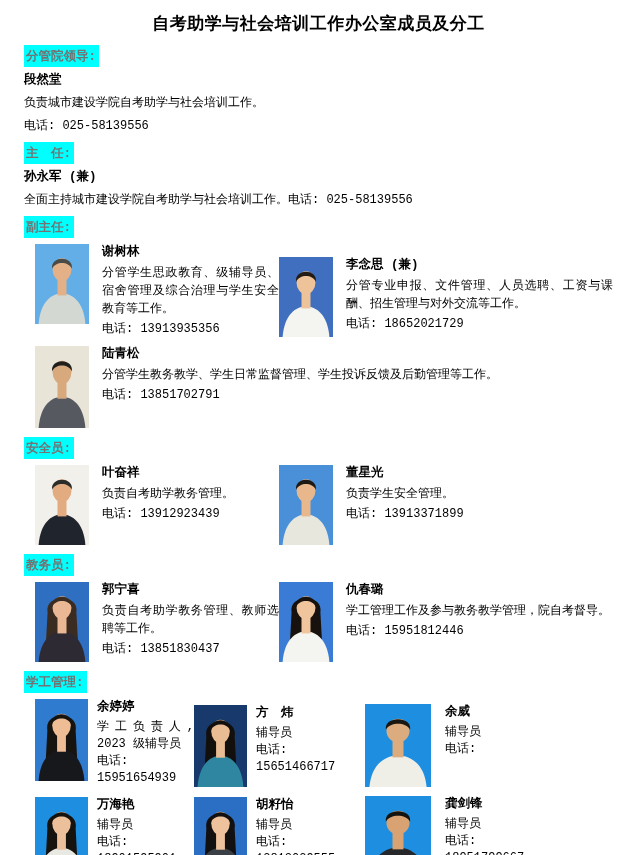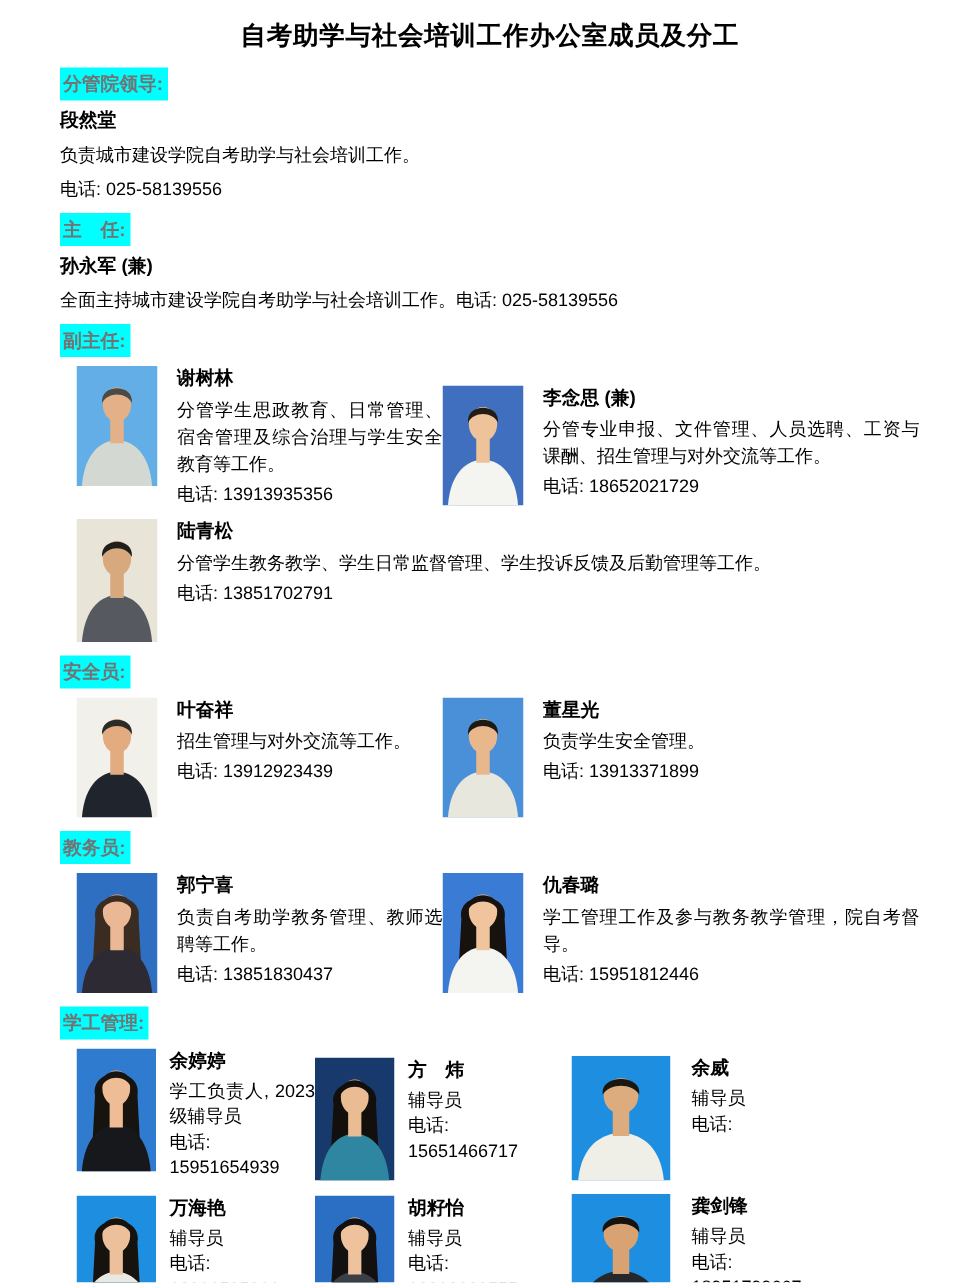--- a/index.html
+++ b/index.html
@@ -1,21 +1,21 @@
 <!DOCTYPE html>
 <html style="--hl: #00ffff;"><head>
 <meta charset="utf-8">
 <style>
   :root { --hl:#00ffff; }
   * { box-sizing:border-box; }
   html,body { margin:0; padding:0; background:#fff; }
   .page {
     width:639px; height:855px; overflow:hidden; background:#fff;
-    padding:10px 26px 0 40px;
-    font-family:Liberation Sans, sans-serif;
+    padding:10px 26px 0 24px;
+    font-family:Liberation Mono, monospace;
     font-size:12px; color:#000;
   }
   .title {
     font-size:17px; font-weight:700; text-align:center;
     margin:2px 0 10px; letter-spacing:0.5px;
   }
   .hl {
     display:inline-block; background:var(--hl); color:#737373;
     font-weight:700; font-size:12.5px; padding:3px 3px 2px 2px;
   }
@@ -80,21 +80,21 @@
               <rect class="ph-bg" width="60" height="84"></rect>
               <path class="ph-hair ph-long" d="M14,32 C10,12 50,12 46,32 L48,66 C38,76 22,76 12,66 Z"></path>
               <path class="ph-shirt" d="M4,84 C6,60 19,52 30,52 C41,52 54,60 56,84 Z"></path>
               <path class="ph-skin" d="M25,34 h10 v20 h-10 z"></path>
               <ellipse class="ph-skin" cx="30" cy="27" rx="10.5" ry="12"></ellipse>
               <path class="ph-hair" d="M19,26 C17,12 43,12 41,26 C37,18 23,18 19,26 Z"></path>
             </svg>
         </div>
         <div class="info">
           <div class="pname">谢树林</div>
-          <div class="pdesc">分管学生思政教育、日常管理、宿舍管理及综合治理与学生安全教育等工作。</div>
+          <div class="pdesc">分管学生思政教育、级辅导员、宿舍管理及综合治理与学生安全教育等工作。</div>
           <div class="pphone">电话: 13913935356</div>
         </div>
       </div>
       <div class="card c2 last">
         <div class="photo" style="--pbg: #3f6fbe; --phair: #241c14; --pskin: #eec39a; --pshirt: #f4f4f0;">
           <svg viewBox="0 0 60 84" preserveAspectRatio="none">
               <rect class="ph-bg" width="60" height="84"></rect>
               <path class="ph-hair ph-long" d="M14,32 C10,12 50,12 46,32 L48,66 C38,76 22,76 12,66 Z"></path>
               <path class="ph-shirt" d="M4,84 C6,60 19,52 30,52 C41,52 54,60 56,84 Z"></path>
               <path class="ph-skin" d="M25,34 h10 v20 h-10 z"></path>
@@ -139,21 +139,21 @@
               <rect class="ph-bg" width="60" height="84"></rect>
               <path class="ph-hair ph-long" d="M14,32 C10,12 50,12 46,32 L48,66 C38,76 22,76 12,66 Z"></path>
               <path class="ph-shirt" d="M4,84 C6,60 19,52 30,52 C41,52 54,60 56,84 Z"></path>
               <path class="ph-skin" d="M25,34 h10 v20 h-10 z"></path>
               <ellipse class="ph-skin" cx="30" cy="27" rx="10.5" ry="12"></ellipse>
               <path class="ph-hair" d="M19,26 C17,12 43,12 41,26 C37,18 23,18 19,26 Z"></path>
             </svg>
         </div>
         <div class="info">
           <div class="pname">叶奋祥</div>
-          <div class="pdesc">招生管理与对外交流等工作。</div>
+          <div class="pdesc">负责自考助学教务管理。</div>
           <div class="pphone">电话: 13912923439</div>
         </div>
       </div>
       <div class="card c2 last">
         <div class="photo" style="--pbg: #4a90d9; --phair: #1d1a15; --pskin: #e8b88c; --pshirt: #e7e7de;">
           <svg viewBox="0 0 60 84" preserveAspectRatio="none">
               <rect class="ph-bg" width="60" height="84"></rect>
               <path class="ph-hair ph-long" d="M14,32 C10,12 50,12 46,32 L48,66 C38,76 22,76 12,66 Z"></path>
               <path class="ph-shirt" d="M4,84 C6,60 19,52 30,52 C41,52 54,60 56,84 Z"></path>
               <path class="ph-skin" d="M25,34 h10 v20 h-10 z"></path>

